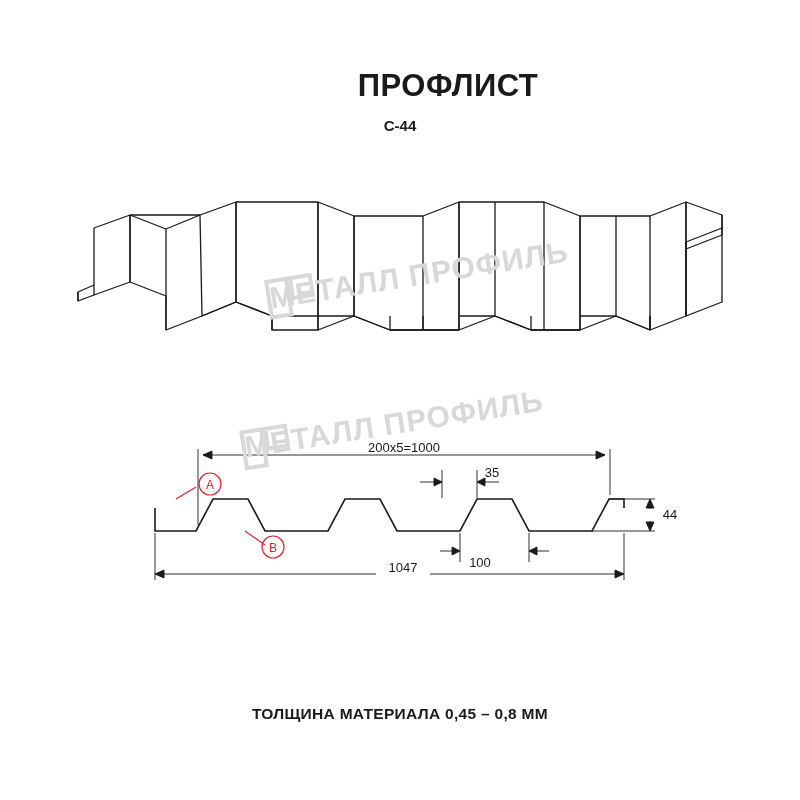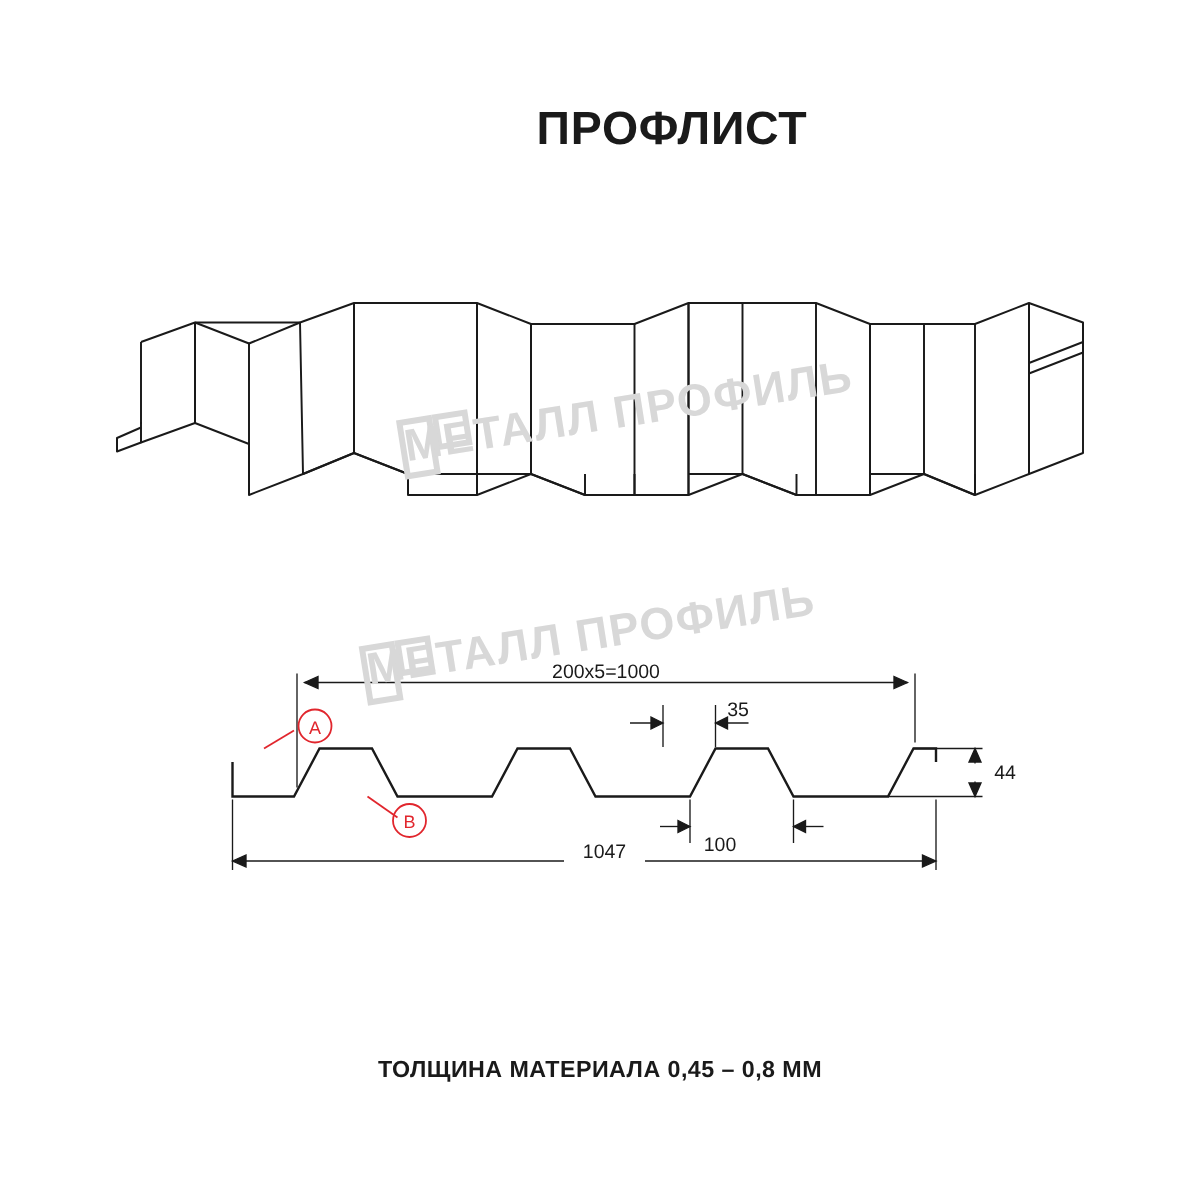--- a/index.html
+++ b/index.html
@@ -74,20 +74,21 @@
     left: 243px;
     transform: rotate(-9deg);
   }
 </style>
 </head>
 <body>
 
 <div class="page">
 
   <div class="title">ПРОФЛИСТ</div>
+  <div class="subtitle">С-44</div>
 
   <svg class="svg-layer" width="800" height="800" viewBox="0 0 800 800">
     <g fill="none" stroke="#1a1a1a" stroke-width="1.3" stroke-linejoin="round">
 
       <path d="M94 228 L130 215 L200 215 L236 202 L318 202 L354 216 L423 216 L459 202 L544 202 L580 216 L650 216 L686 202 L722 215 L722 228 L686 242 L686 249"></path>
 
       <path d="M94 228 L94 295 L130 282 L130 215"></path>
       <path d="M94 295 L78 301 L78 292 L94 285"></path>
       <path d="M130 282 L166 296 L166 330 L202 316 L200 215"></path>
       <path d="M166 296 L166 330"></path>

